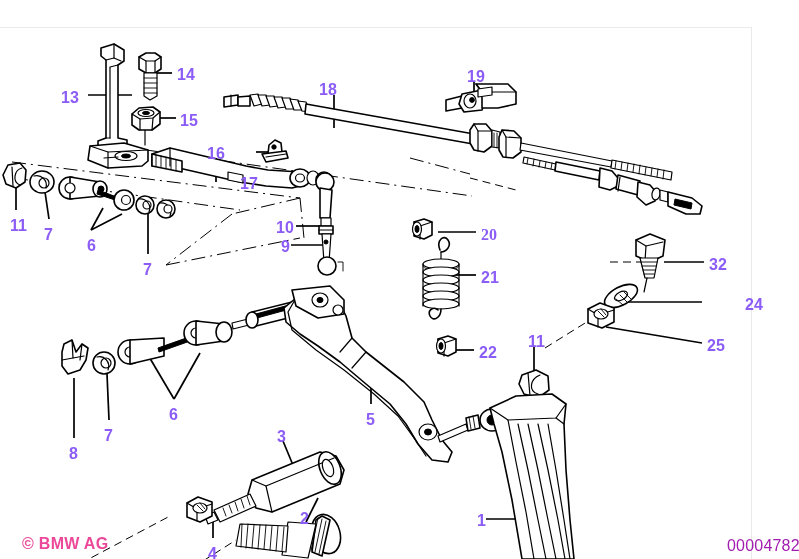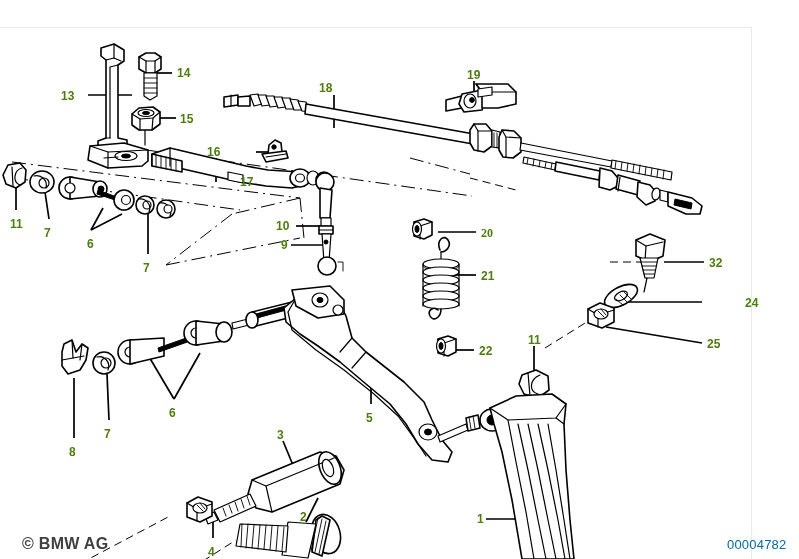--- a/index.html
+++ b/index.html
@@ -33,43 +33,43 @@
     position: absolute;
     left: 0;
     top: 0;
     width: 799px;
     height: 559px;
   }
   .callout {
     position: absolute;
     font-family: "Liberation Sans", sans-serif;
     font-weight: bold;
-    font-size: 12px;
-    color: #4d7c0f;
+    font-size: 16px;
+    color: #8b5cf6;
     line-height: 1;
     white-space: nowrap;
   }
   #copyright {
     position: absolute;
     left: 22px;
     top: 535px;
     font-family: "Liberation Sans", sans-serif;
     font-weight: bold;
     font-size: 16px;
     letter-spacing: 0.3px;
-    color: #404040;
+    color: #ec4899;
     white-space: nowrap;
   }
   #partnumber {
     position: absolute;
     left: 727px;
     top: 537px;
     font-family: "Liberation Sans", sans-serif;
-    font-size: 13px;
-    color: #0369a1;
+    font-size: 16px;
+    color: #a21caf;
     white-space: nowrap;
     letter-spacing: 0.2px;
   }
 </style>
 </head>
 <body>
 
 <div id="page">
 
   <div id="frame-border"></div>

